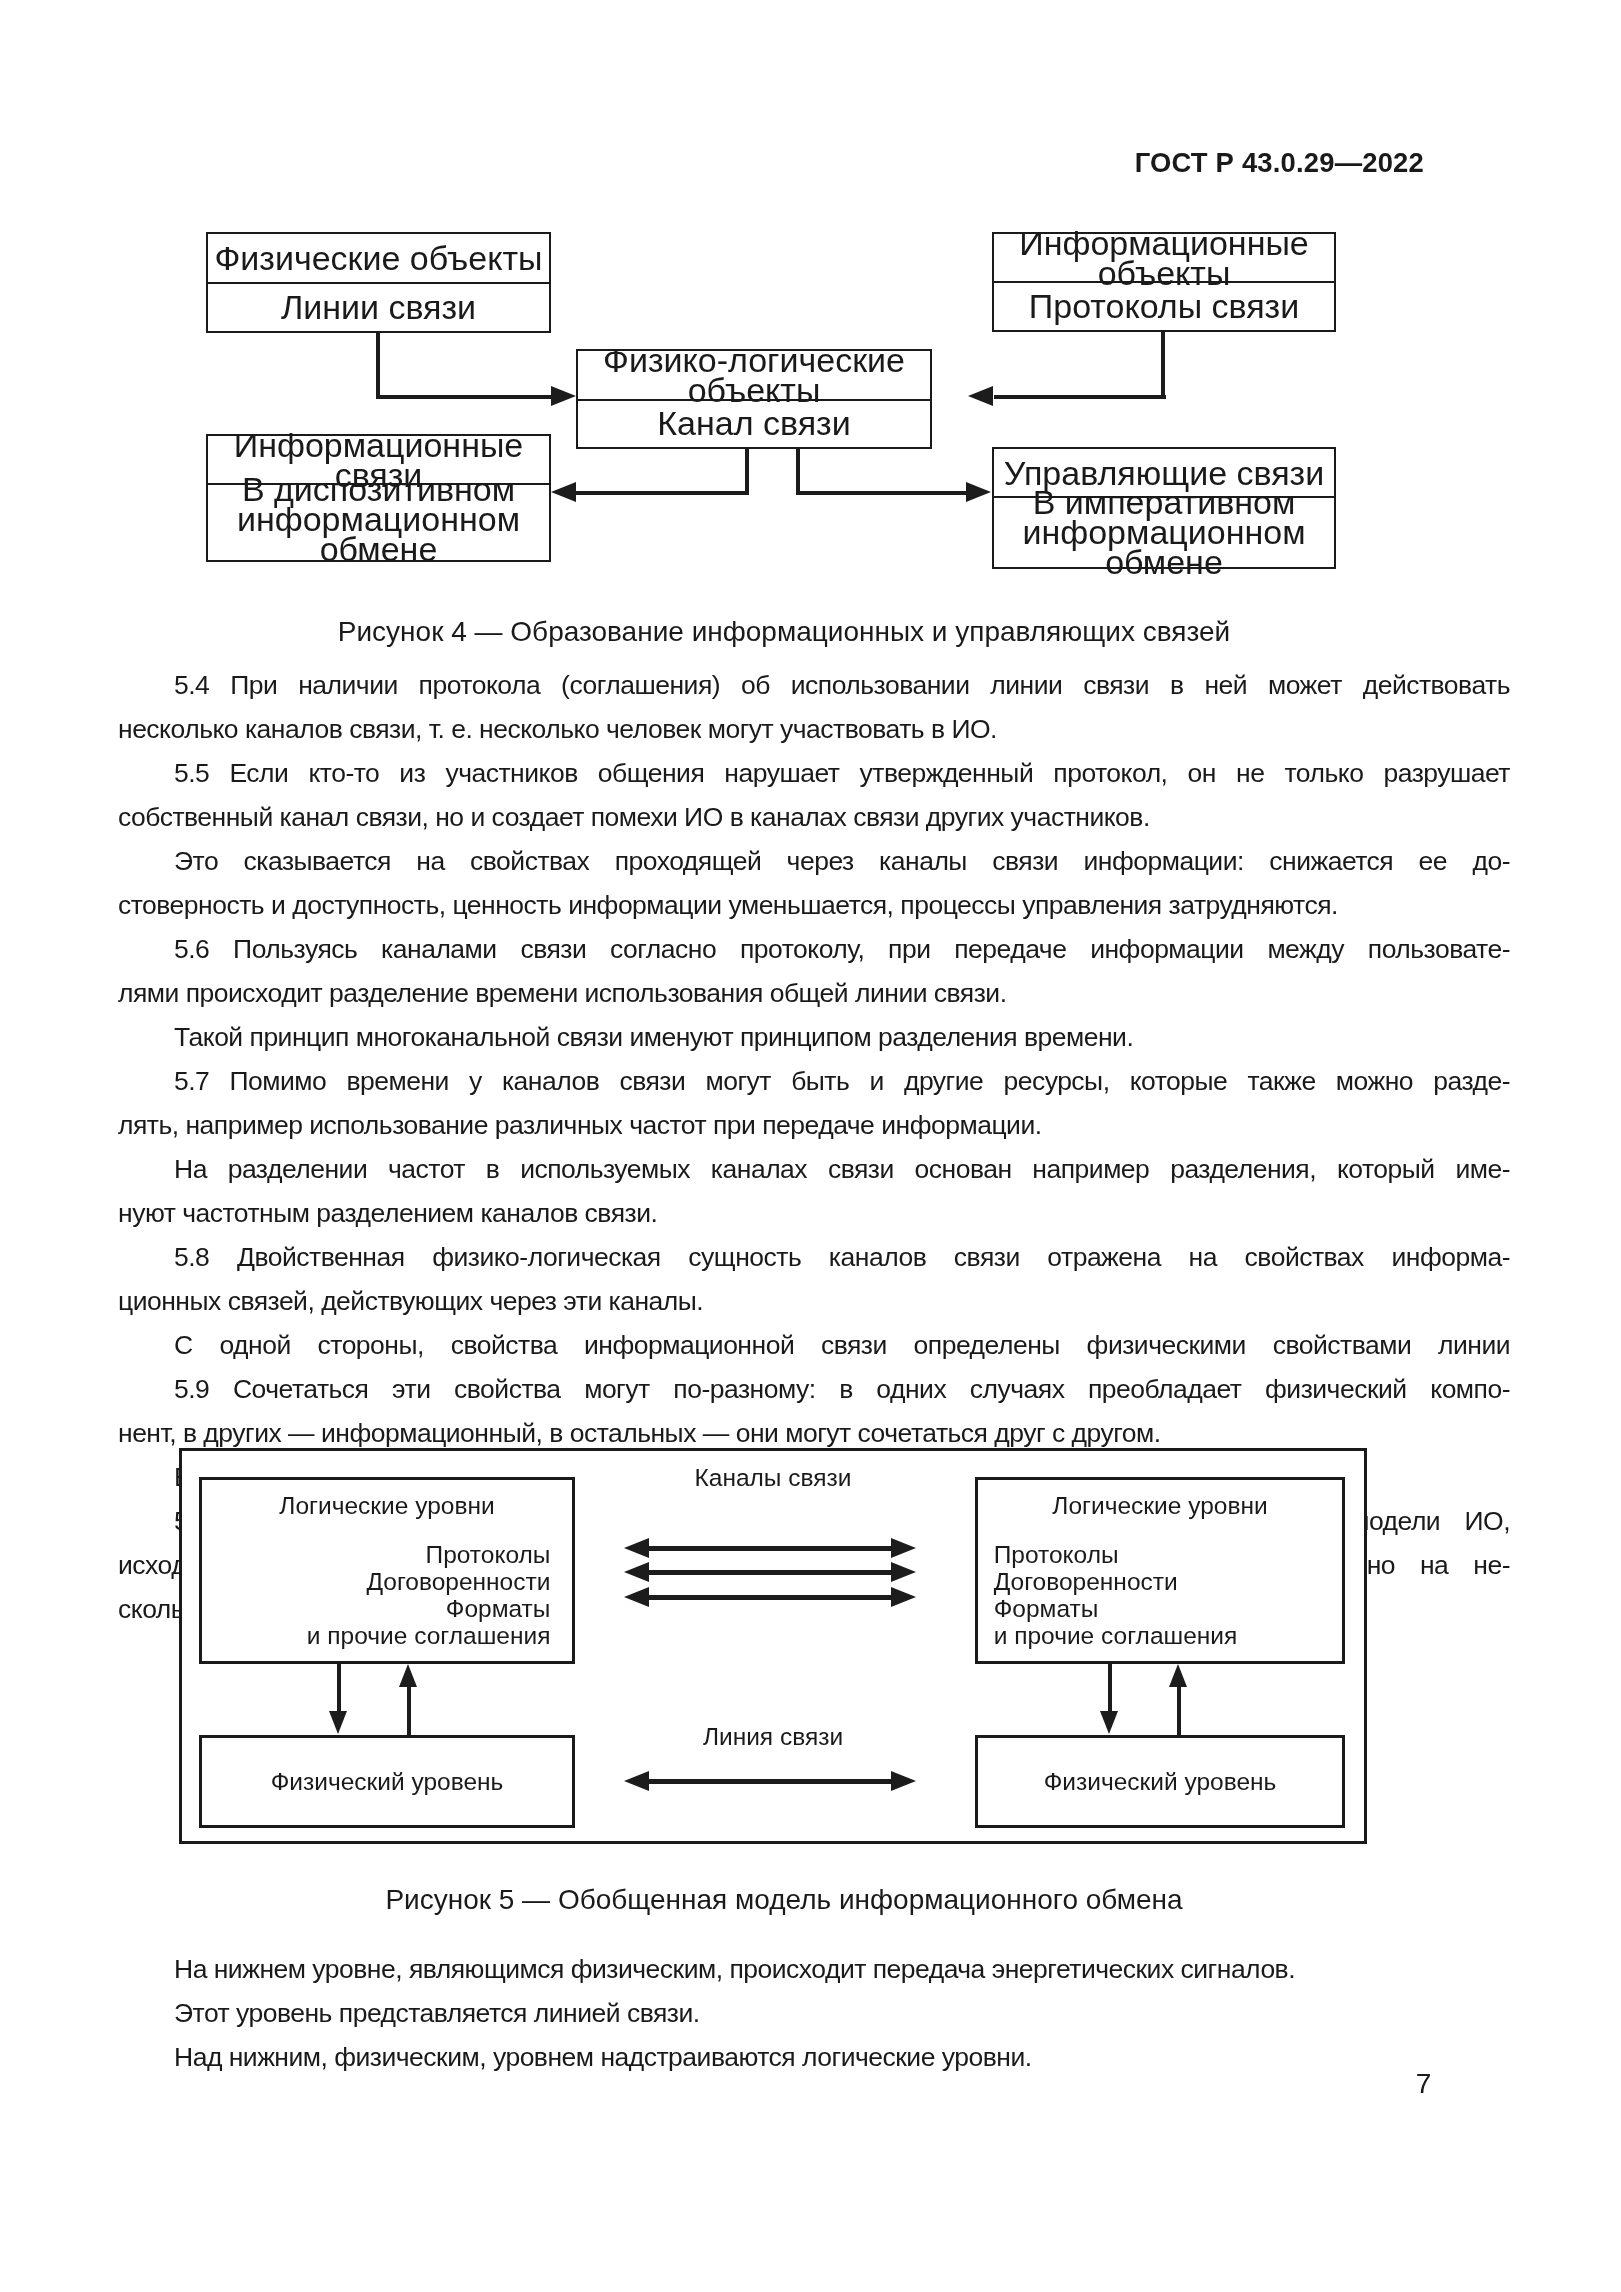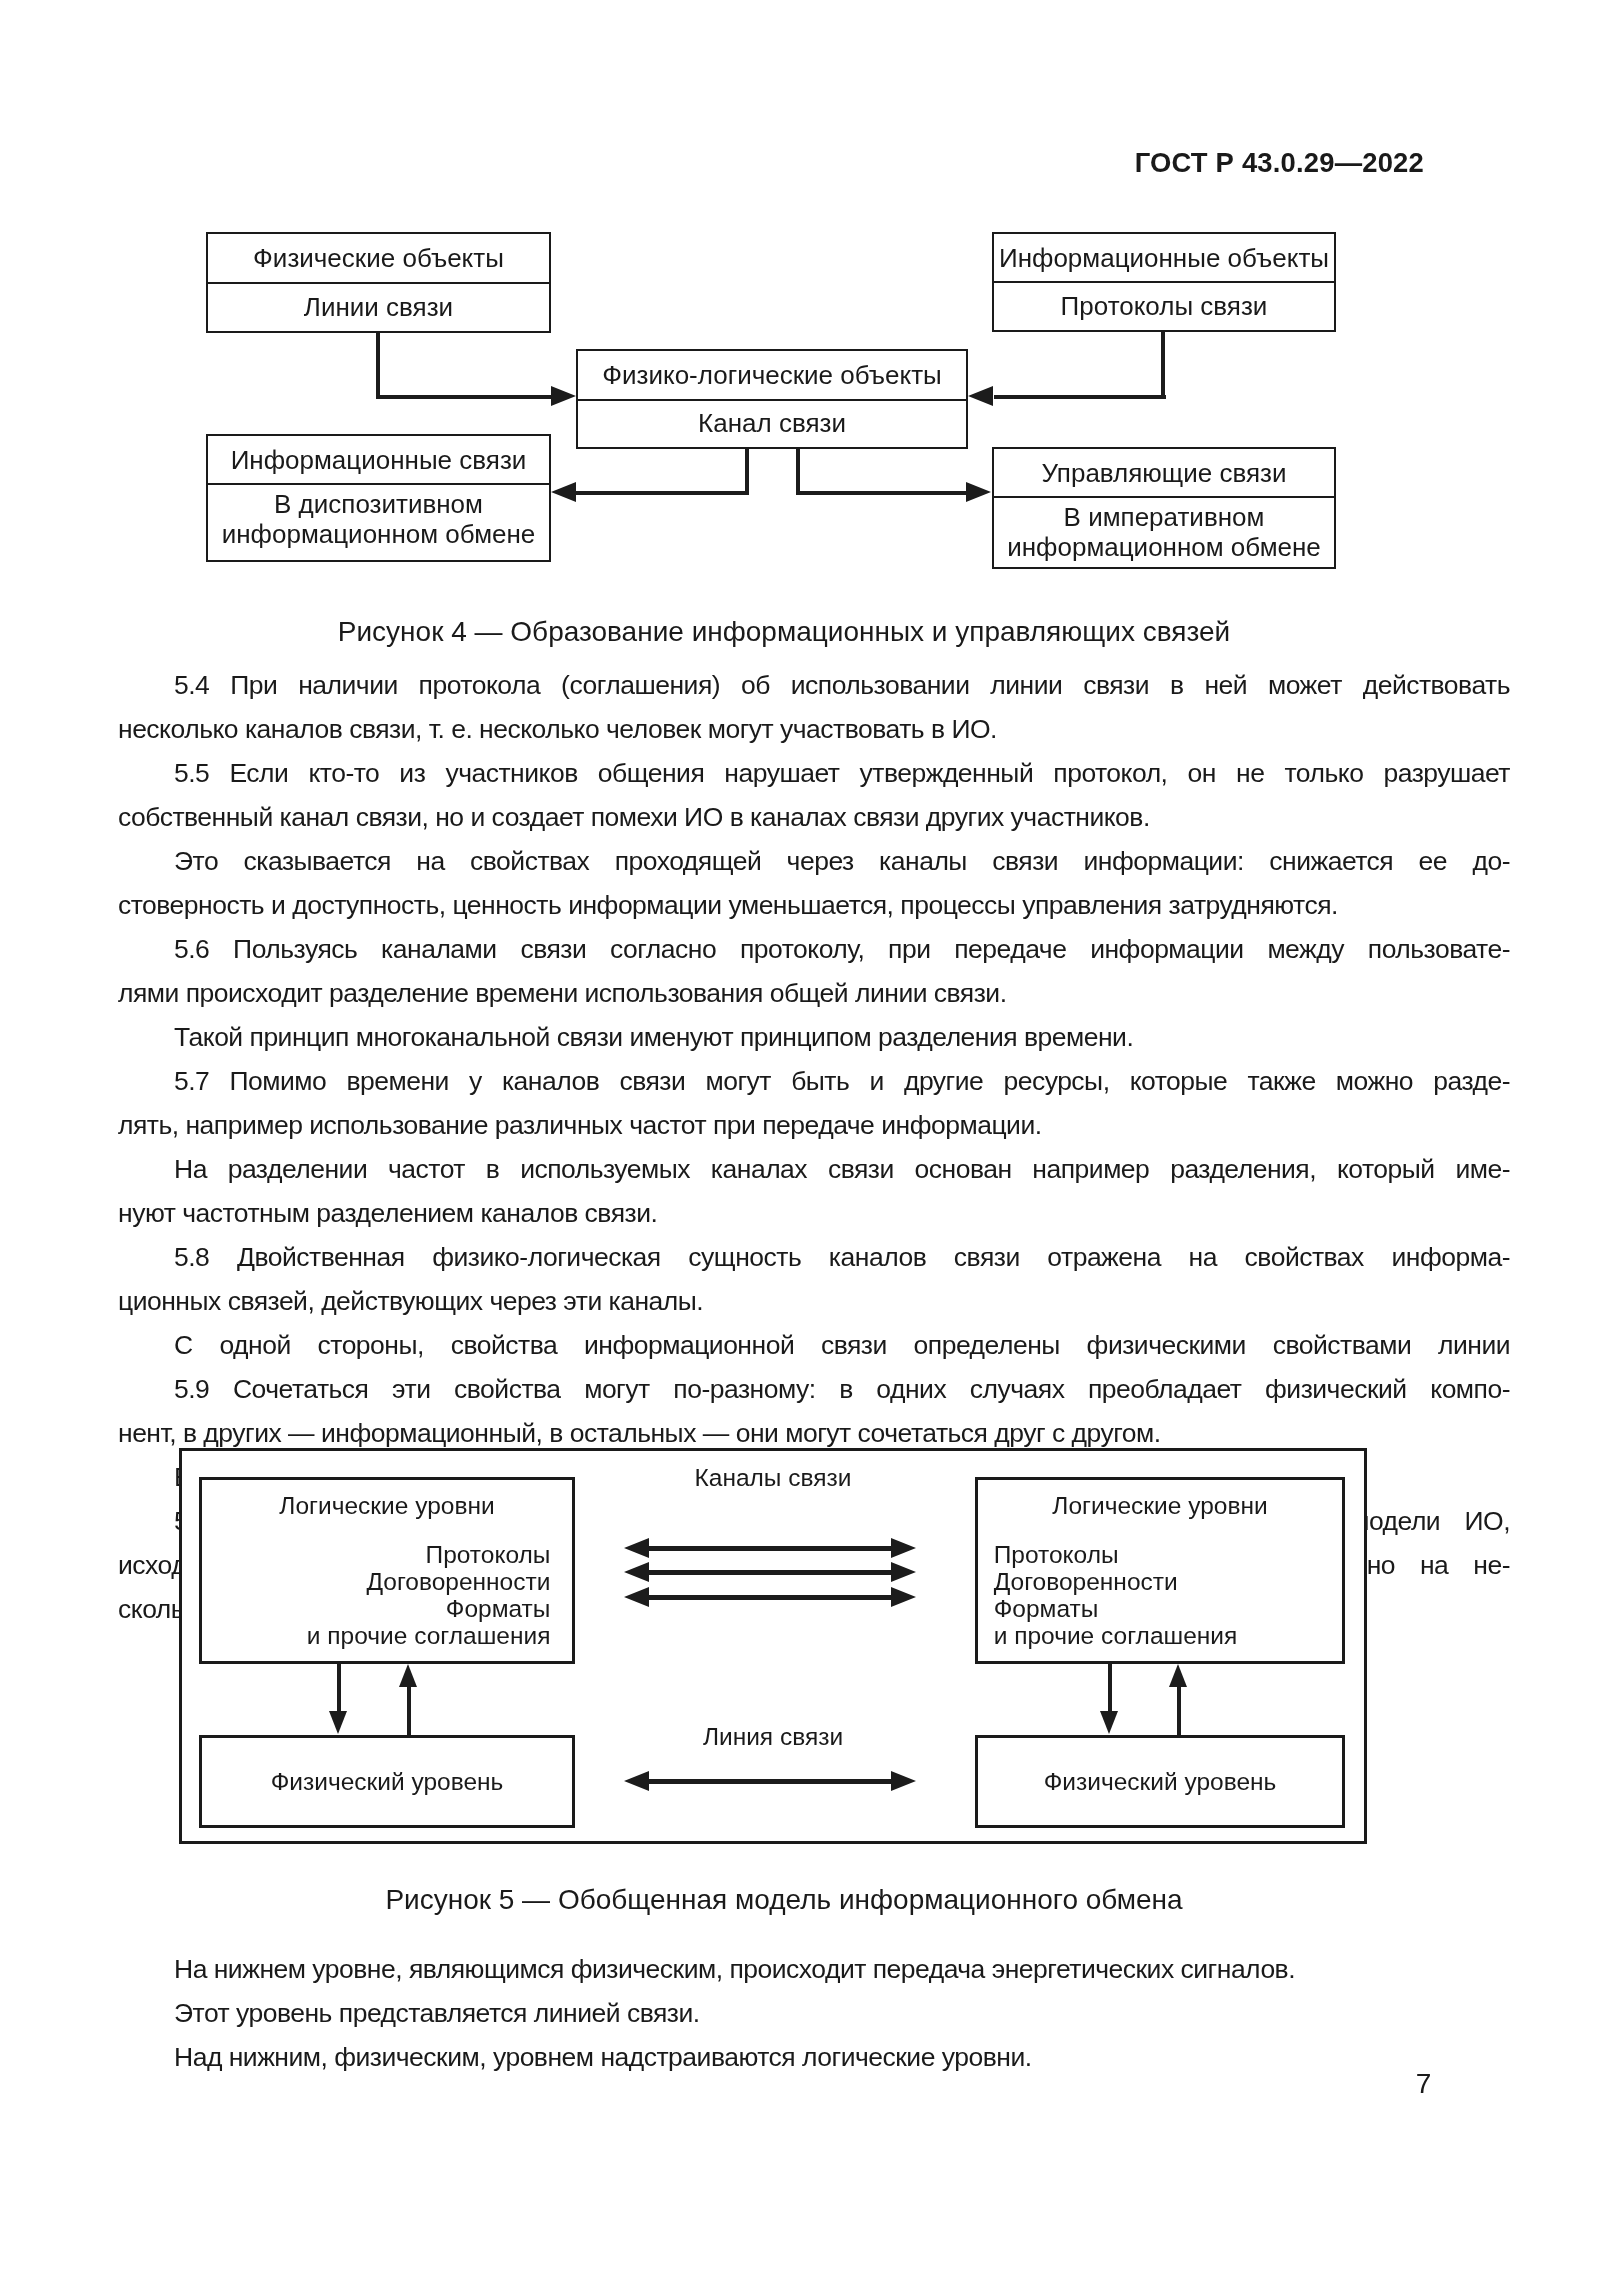--- a/index.html
+++ b/index.html
@@ -11,21 +11,21 @@
     overflow:hidden;
   }
   
   .doc-header {
     position:absolute; top:147px; left:882px; width:542px;
     text-align:right; font-weight:bold; font-size:27.4px; letter-spacing:0.2px;
   }
   
   .dbox {
     position:absolute; border:2.9px solid #1a1a1a; background:#fff;
-    font-size:26px; text-align:center;
+    font-size:34px; text-align:center;
   }
   .dbox .cell {
     display:flex; align-items:center; justify-content:center;
     line-height:30px; padding:0 3.9px;
   }
   .dbox .cell.divided { border-bottom:2.9px solid #1a1a1a; }
   .hline,.vline { position:absolute; background:#1c1c1c; }
   .ah { position:absolute; width:0; height:0; }
   .ah-r { border-top:10.8px solid transparent; border-bottom:10.8px solid transparent; border-left:25.5px solid #1c1c1c; }
   .ah-l { border-top:10.8px solid transparent; border-bottom:10.8px solid transparent; border-right:25.5px solid #1c1c1c; }
@@ -62,21 +62,21 @@
     <div class="dbox" style="left:206px;top:232px;width:345px;height:101px">
       <div class="cell divided" style="height:50px">Физические объекты</div>
       <div class="cell" style="height:45px">Линии связи</div>
     </div>
 
     <div class="dbox" style="left:992px;top:232px;width:344px;height:100px">
       <div class="cell divided" style="height:49px">Информационные объекты</div>
       <div class="cell" style="height:45px">Протоколы связи</div>
     </div>
 
-    <div class="dbox" style="left:576px;top:349px;width:392px;height:100px">
+    <div class="dbox" style="left:576px;top:349px;width:356px;height:100px">
       <div class="cell divided" style="height:50px">Физико-логические объекты</div>
       <div class="cell" style="height:44px">Канал связи</div>
     </div>
 
     <div class="dbox" style="left:206px;top:434px;width:345px;height:128px">
       <div class="cell divided" style="height:49px">Информационные связи</div>
       <div class="cell" style="height:67px">В диспозитивном информационном обмене</div>
     </div>
 
     <div class="dbox" style="left:992px;top:447px;width:344px;height:122px">

